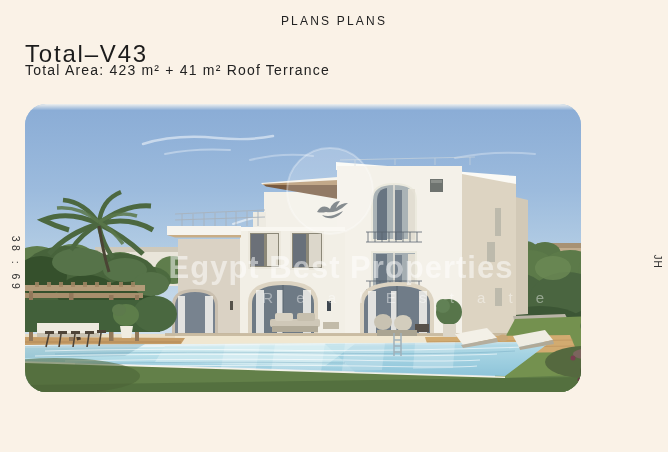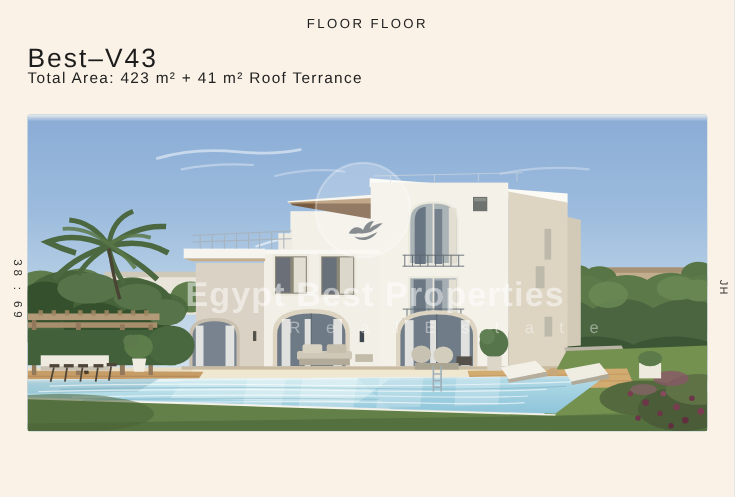--- a/index.html
+++ b/index.html
@@ -2,27 +2,27 @@
 <html><head>
 <meta charset="utf-8">
 <style>
   html,body{margin:0;padding:0;}
   body{width:668px;height:452px;background:#faf2e7;font-family:"Liberation Sans",sans-serif;position:relative;overflow:hidden;}
   .fp{position:absolute;top:14px;left:0;width:668px;text-align:center;font-size:12px;letter-spacing:2.2px;color:#222;font-weight:normal;}
   .title{position:absolute;top:40px;left:25px;font-size:24px;letter-spacing:1.8px;color:#1c1c1c;font-weight:normal;}
   .sub{position:absolute;top:62px;left:25px;font-size:14px;letter-spacing:1.2px;color:#222;}
   .lrot{position:absolute;left:-22px;top:258px;width:76px;text-align:center;font-size:10.5px;color:#333;transform:rotate(90deg);letter-spacing:3.5px;}
   .rrot{position:absolute;left:632px;top:256px;width:50px;text-align:center;font-size:10px;color:#333;transform:rotate(90deg);letter-spacing:1px;}
-  .photo{position:absolute;left:25px;top:104px;width:618px;height:288px;border-radius:2px;overflow:hidden;background:#9dbede;}
+  .photo{position:absolute;left:25px;top:104px;width:556px;height:288px;border-radius:21px;overflow:hidden;background:#9dbede;}
   .photo svg{display:block;}
 </style>
 </head>
 <body>
-<div class="fp">FLOOR FLOOR</div>
-<div class="title">Best–V43</div>
+<div class="fp">PLANS PLANS</div>
+<div class="title">Total–V43</div>
 <div class="sub">Total Area: 423 m² + 41 m² Roof Terrance</div>
 <div class="lrot">38 : 69</div>
 <div class="rrot">JH</div>
 <div class="photo">
 <svg width="618" height="288" viewBox="0 0 618 288">
   <defs>
     <linearGradient id="sky" x1="0" y1="0" x2="0" y2="1">
       <stop offset="0" stop-color="#eef0ee"></stop>
       <stop offset="0.022" stop-color="#8badd6"></stop>
       <stop offset="0.3" stop-color="#9cbbdd"></stop>

